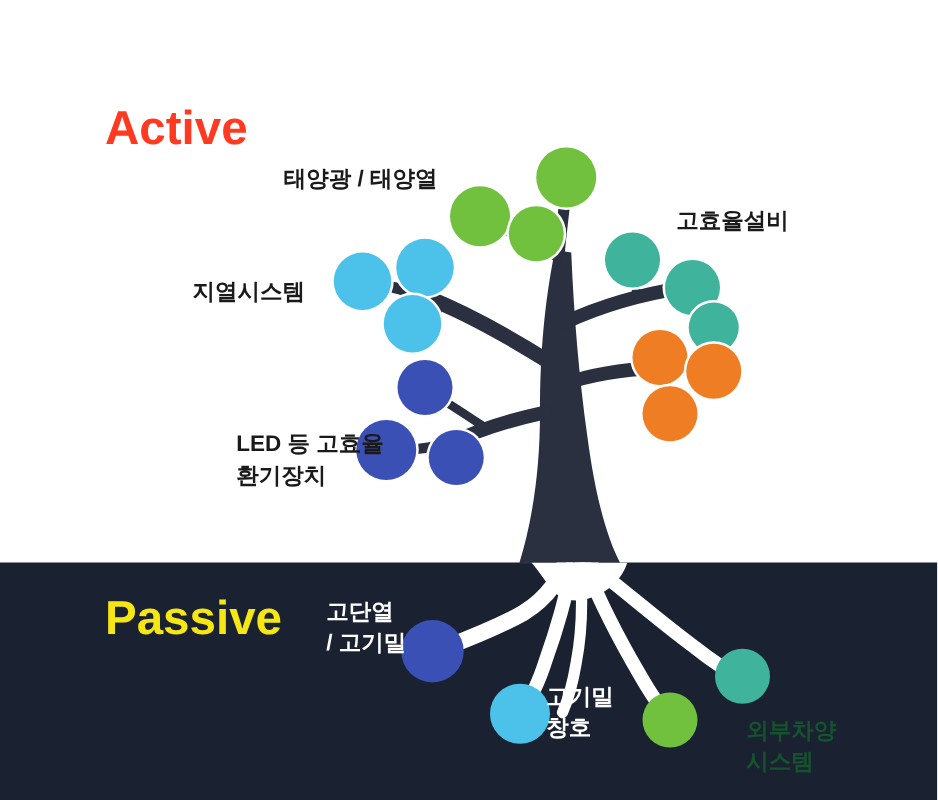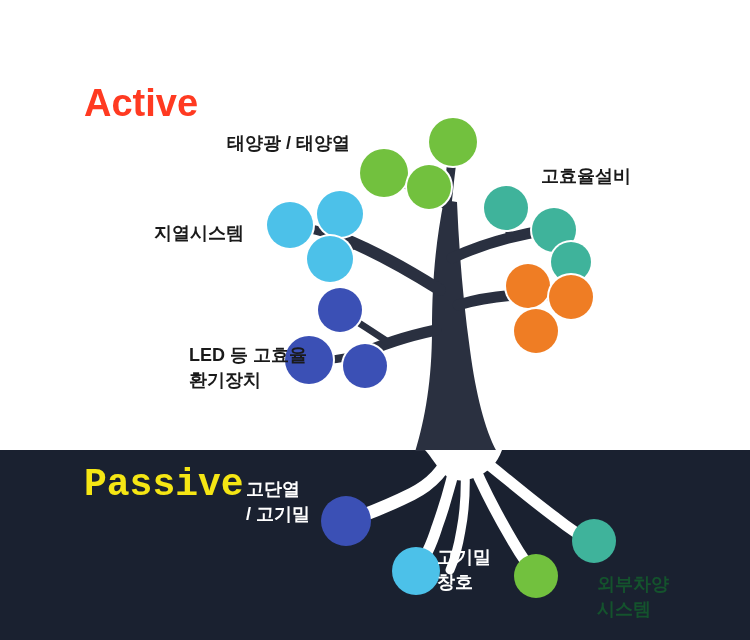--- a/index.html
+++ b/index.html
@@ -46,21 +46,21 @@
     line-height: 25px;
     white-space: nowrap;
   }
   .section-title {
     position: absolute;
     font-size: 38px;
     font-weight: bold;
     line-height: 42px;
   }
   .active-title { left: 84px; top: 82px; }
-  .passive-title { left: 84px; top: 464px; font-family: Liberation Mono, monospace; }
+  .passive-title { left: 84px; top: 474px; }
 </style>
 </head>
 <body>
 
 <div class="stage">
 
   <div class="bottom-section" id="bottom-section" style="background: rgb(26, 33, 48);"></div>
 
   <svg class="tree-svg" viewBox="0 0 750 640" xmlns="http://www.w3.org/2000/svg">
     <defs>
@@ -132,21 +132,21 @@
       <div class="diagram-label" style="left: 541px; top: 164px; color: rgb(26, 26, 26);">
         <div>고효율설비</div>
       </div>
       <div class="diagram-label" style="left: 154px; top: 221px; color: rgb(26, 26, 26);">
         <div>지열시스템</div>
       </div>
       <div class="diagram-label" style="left: 141px; top: 343px; color: rgb(26, 26, 26); margin-left: 48px;">
         <div>LED 등 고효율</div>
         <div>환기장치</div>
       </div>
-      <div class="diagram-label" style="left: 246px; top: 477px; color: rgb(255, 255, 255);">
+      <div class="diagram-label" style="left: 261px; top: 477px; color: rgb(255, 255, 255);">
         <div>고단열</div>
         <div>/ 고기밀</div>
       </div>
       <div class="diagram-label" style="left: 437px; top: 545px; color: rgb(255, 255, 255);">
         <div>고기밀</div>
         <div>창호</div>
       </div>
       <div class="diagram-label" style="left: 559px; top: 572px; color: #14532d; margin-left: 38px;">
         <div>외부차양</div>
         <div>시스템</div>

